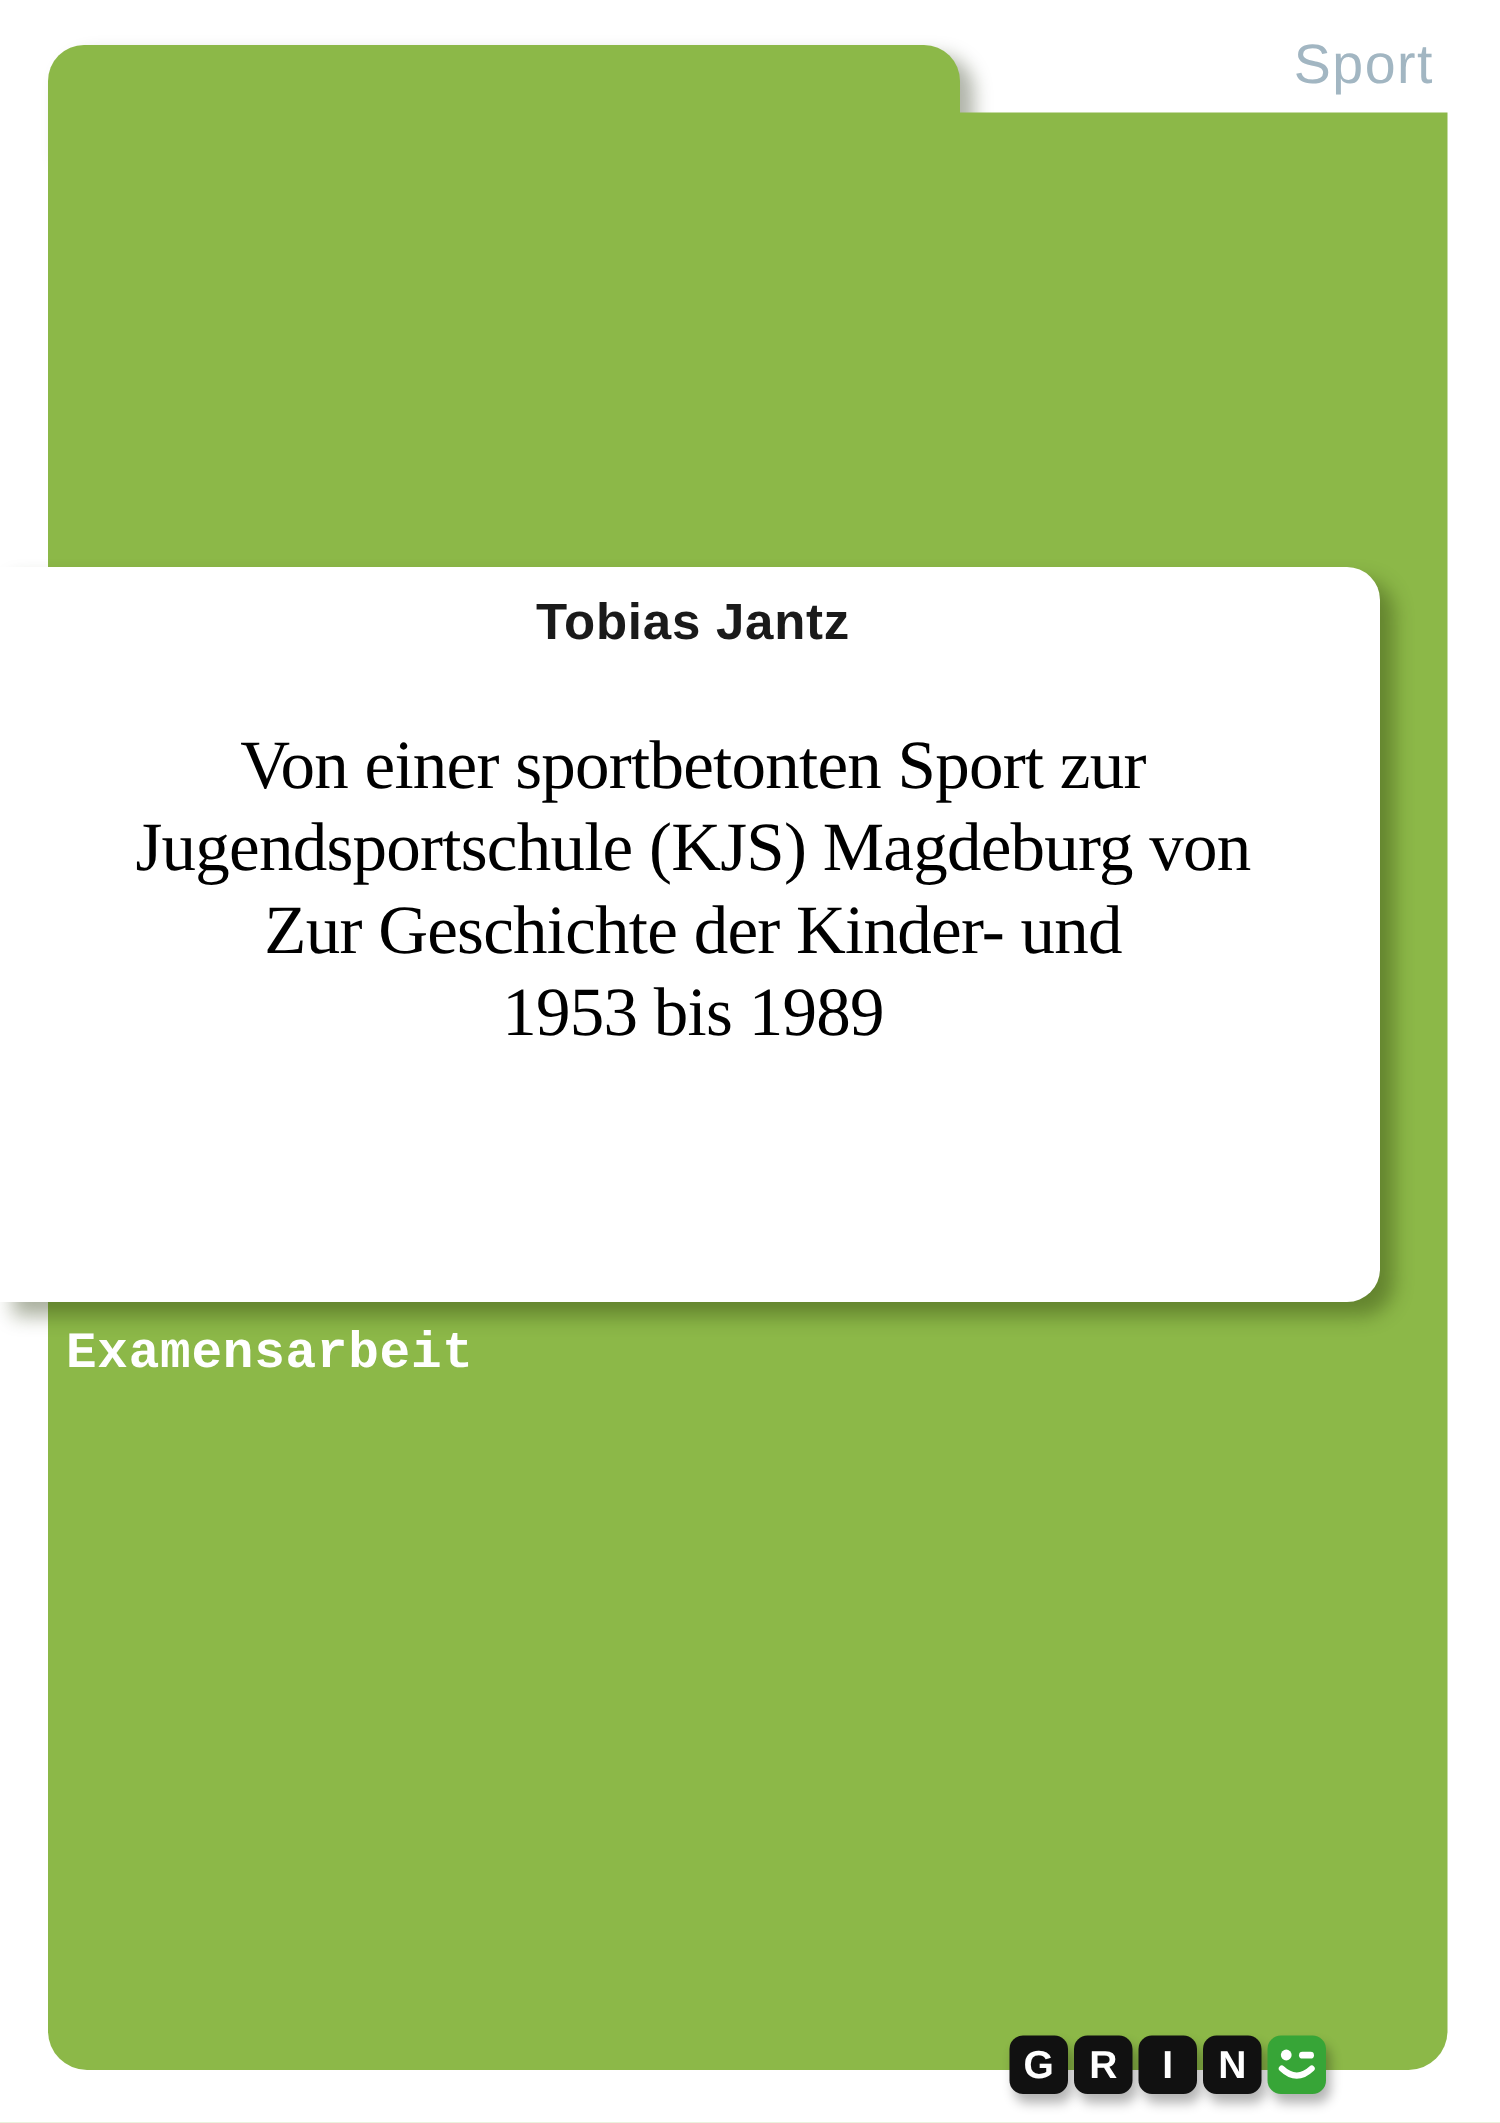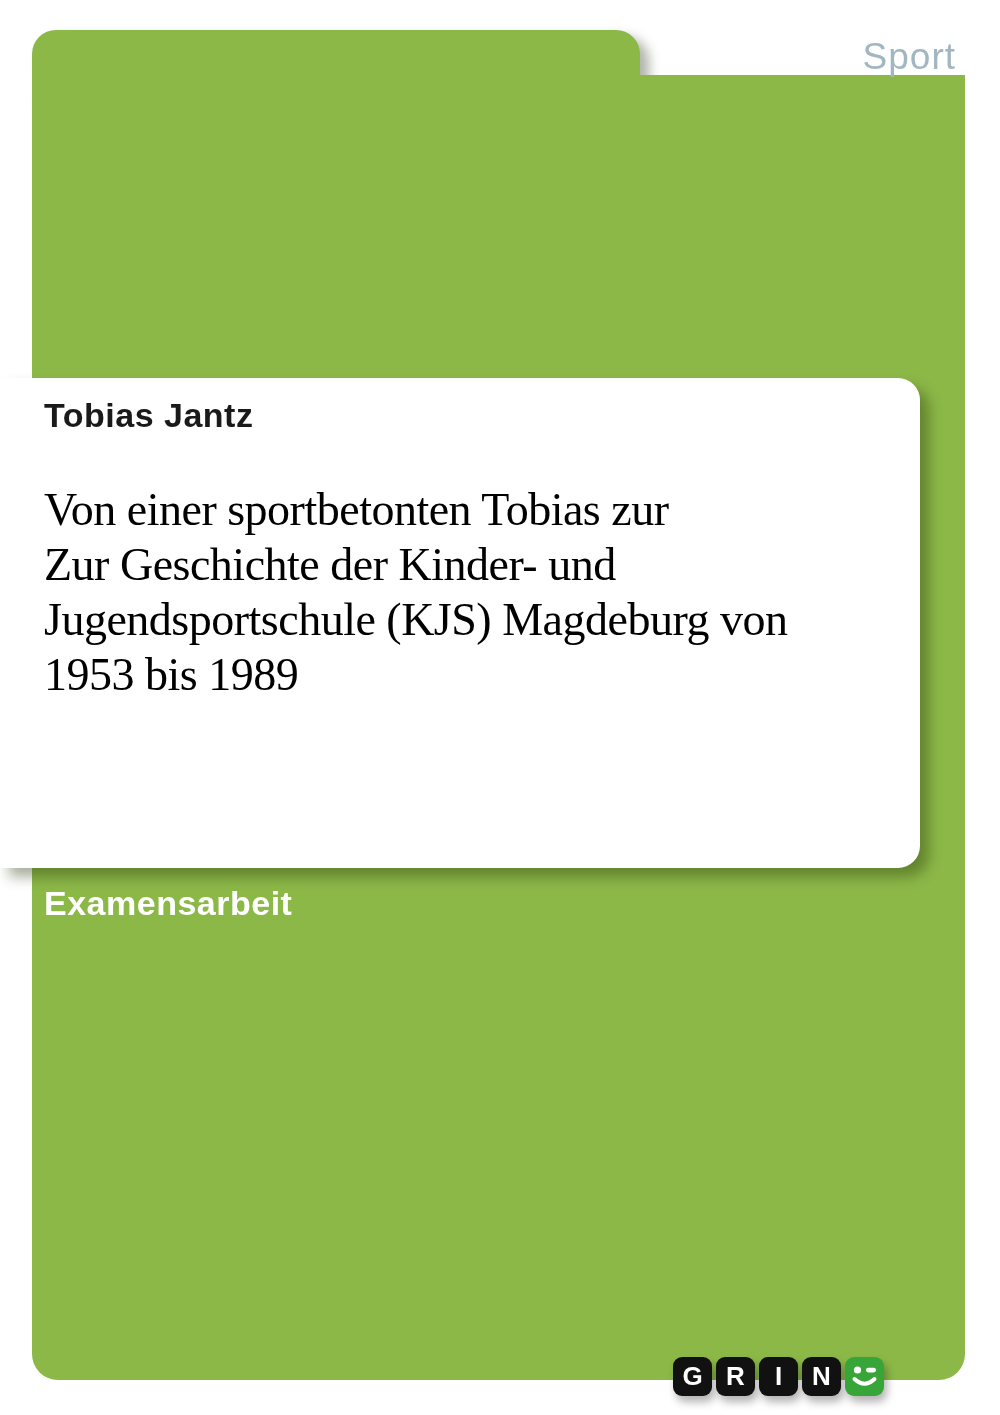--- a/index.html
+++ b/index.html
@@ -31,38 +31,39 @@
     position: absolute;
     left: 32px;
     top: 75px;
     width: 933px;
     height: 1305px;
     background: var(--cover_green, #8CB848);
     border-radius: 0 0 26px 26px;
   }
   .category {
     position: absolute;
-    top: 36px;
+    top: 22px;
     right: 44px;
     font-size: 37px;
     font-weight: 400;
     letter-spacing: 1px;
     color: var(--category_text, #A2B6C2);
   }
   .content-box {
     position: absolute;
     left: 0;
     top: 378px;
     width: 920px;
     height: 490px;
     background: var(--panel_white, #ffffff);
     border-radius: 0 22px 22px 0;
     box-shadow: 9px 9px 13px rgba(40, 55, 10, 0.40);
     box-sizing: border-box;
     padding: 16px 40px 0 44px;
+    text-align: center;
   }
   .author {
     font-size: 34px;
     line-height: 42px;
     font-weight: bold;
     color: var(--author_text, #1a1a1a);
     letter-spacing: 0.5px;
   }
   .title {
     margin-top: 46px;
@@ -73,20 +74,21 @@
     letter-spacing: -0.5px;
   }
   .doc-type {
     position: absolute;
     left: 44px;
     top: 884px;
     font-size: 34px;
     font-weight: bold;
     color: var(--doc_type_text, #ffffff);
     letter-spacing: 0.5px;
+    font-family: Liberation Mono, monospace;
   }
   .logo {
     position: absolute;
     left: 673px;
     top: 1357px;
     display: flex;
     gap: 4px;
   }
   .logo-square {
     width: 39px;
@@ -119,23 +121,23 @@
 <div class="page">
 
   <div class="green-tab"></div>
   <div class="green-main"></div>
 
   <div class="category">Sport</div>
 
   <div class="content-box">
     <div class="author">Tobias Jantz</div>
     <div class="title">
-      <div>Von einer sportbetonten Tobias zur</div>
+      <div>Von einer sportbetonten Sport zur</div>
+      <div>Jugendsportschule (KJS) Magdeburg von</div>
       <div>Zur Geschichte der Kinder- und</div>
-      <div>Jugendsportschule (KJS) Magdeburg von</div>
       <div>1953 bis 1989</div>
     </div>
   </div>
 
   <div class="doc-type">Examensarbeit</div>
 
   <div class="logo">
     <span class="logo-square">G</span>
     <span class="logo-square">R</span>
     <span class="logo-square">I</span>

